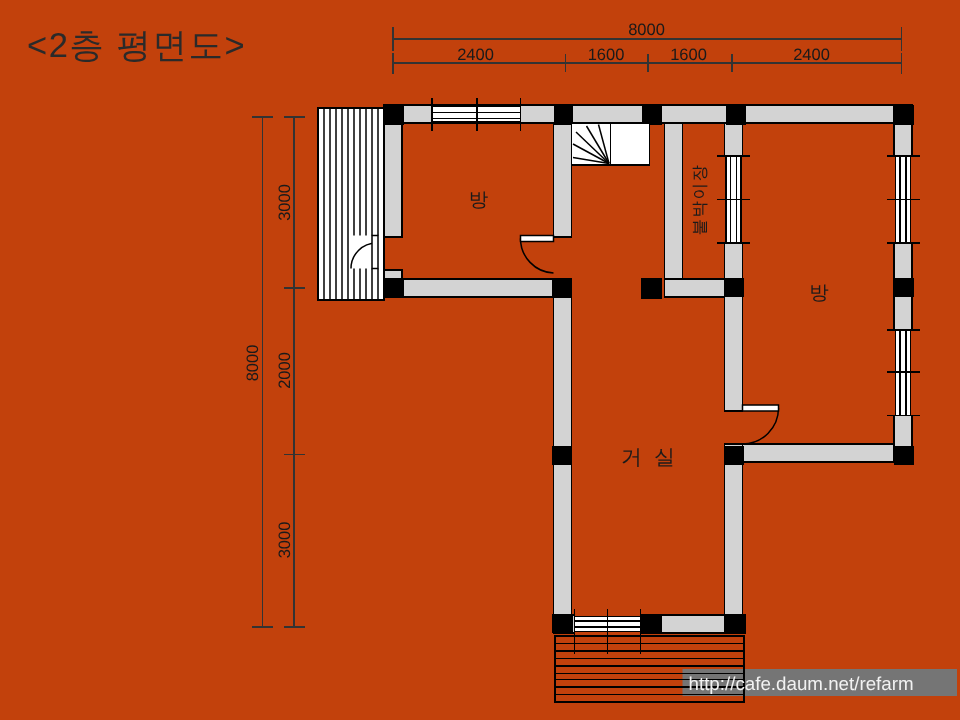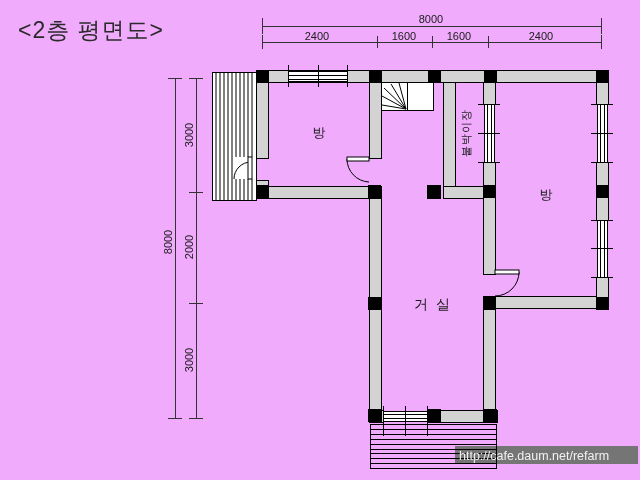--- a/index.html
+++ b/index.html
@@ -1,17 +1,17 @@
 <!DOCTYPE html>
 <html><head>
 <meta charset="utf-8">
 <style>
   html,body{margin:0;padding:0;background:#fff;}
   #stage{
-    position:relative;width:640px;height:480px;background:#f0abfc;
+    position:relative;width:640px;height:480px;background:#c2410c;
     font-family:"Liberation Sans","DejaVu Sans",sans-serif;overflow:hidden;
   }
   svg{position:absolute;left:0;top:0;}
   text{fill:#1a1a1a;}
   .dimtxt{font-size:11px;}
   .roomtxt{font-size:13px;}
   .livingtxt{font-size:14px;letter-spacing:2px;}
   .closettxt{font-size:11px;letter-spacing:1px;}
   .titletxt{font-size:23px;letter-spacing:1px;fill:#2a2a2a;}
   .wmtxt{font-size:12.5px;fill:#f2f2f2;}

